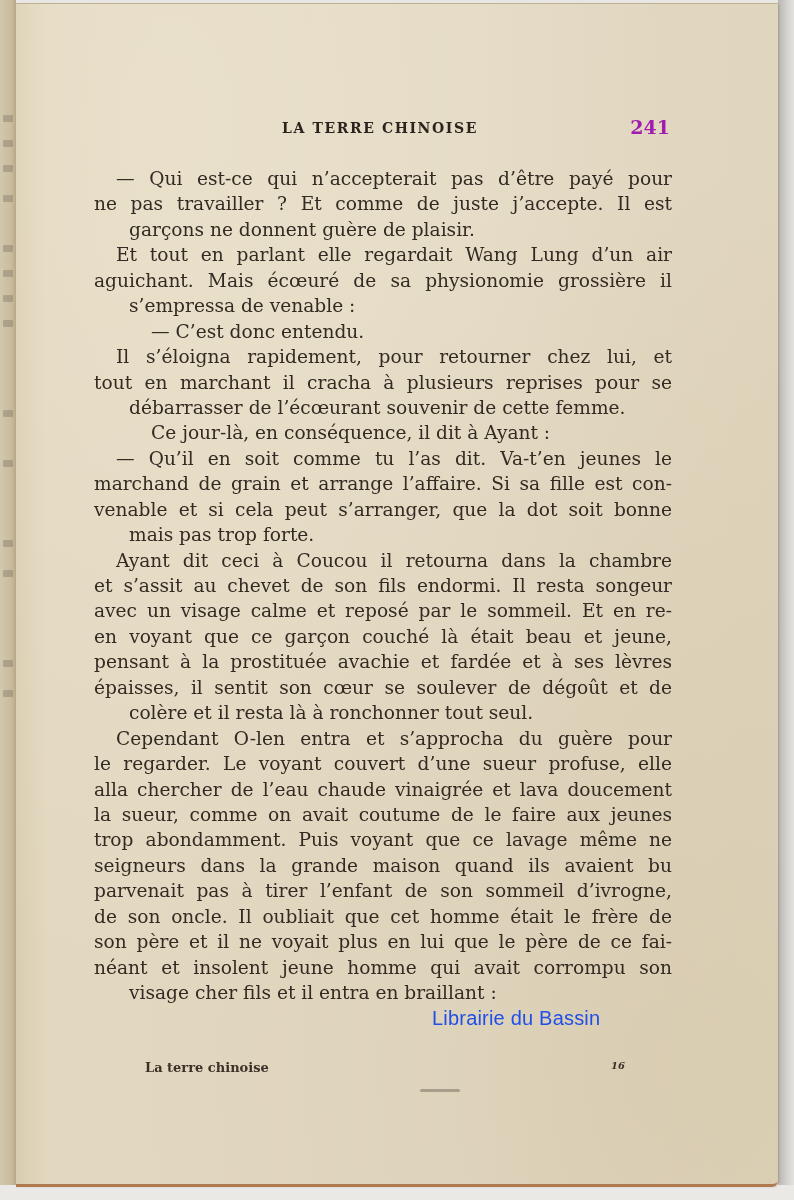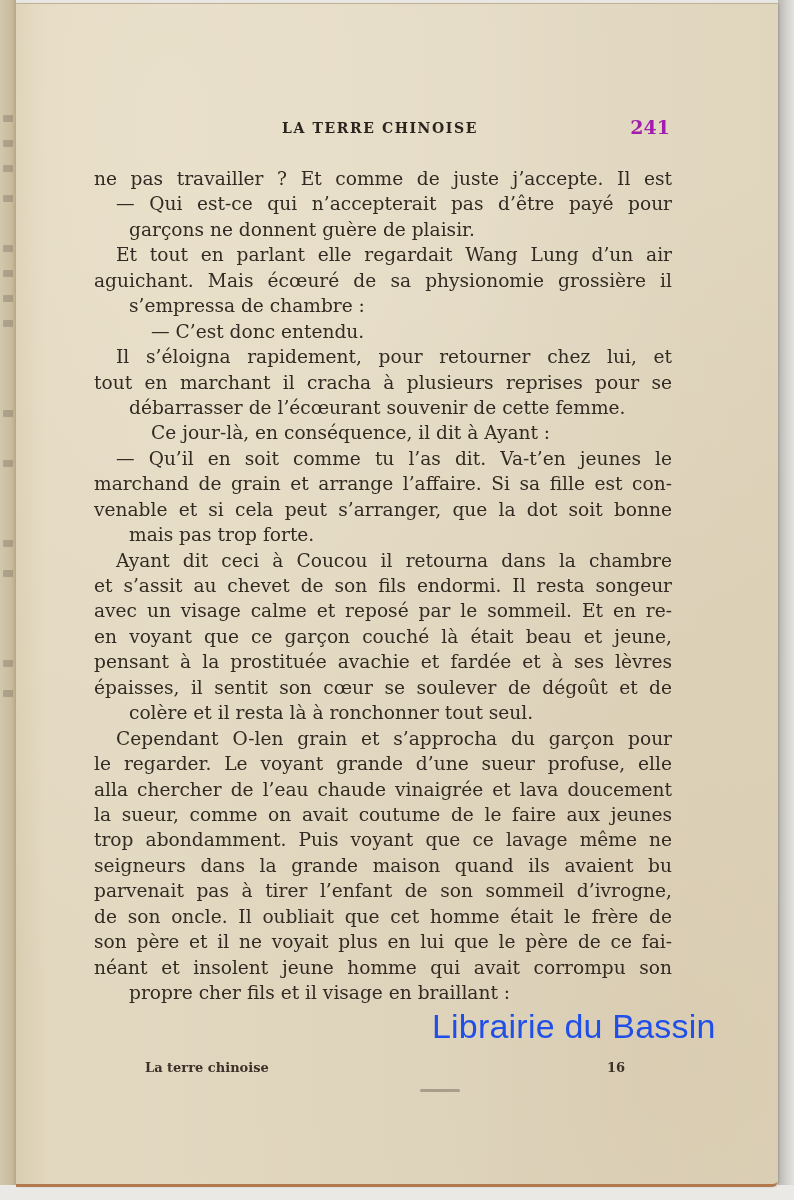--- a/index.html
+++ b/index.html
@@ -70,29 +70,29 @@
     position: absolute; left: 145px; top: 1060px; width: 480px; height: 22px;
   }
   .footer-title {
     position: absolute; left: 0; top: 0;
     font-family: "DejaVu Serif", serif; font-weight: bold;
     font-size: 13px; color: #3b3128;
   }
   .signature-mark {
     position: absolute; right: 0; top: 0;
     font-family: "DejaVu Serif", serif; font-weight: bold;
-    font-size: 13px; color: #3b3128;
+    font-size: 10px; color: #3b3128; font-style: italic;
   }
   .smudge {
     position: absolute; left: 420px; top: 1089px; width: 40px; height: 3px;
     background: rgba(70, 60, 55, 0.35); border-radius: 2px;
   }
   .watermark {
     position: absolute; left: 432px; top: 1007px;
-    font-family: "Liberation Sans", sans-serif; font-size: 34px;
+    font-family: "Liberation Sans", sans-serif; font-size: 20px;
     color: #1f4fe8; letter-spacing: 0.2px; white-space: nowrap;
   }
 </style>
 </head>
 <body>
 
 <div class="bg-right"></div>
 <div class="bg-bottom"></div>
 
 <div class="facing-page">
@@ -115,53 +115,53 @@
 <div class="page-top-edge"></div>
 
 <div class="page"></div>
 
 <div class="running-head">
   <span class="running-title">LA TERRE CHINOISE</span>
   <span class="page-number">241</span>
 </div>
 
 <div class="body-text" id="body-text">
+    <span class="line indent">— Qui est-ce qui n’accepterait pas d’être payé pour</span>
     <span class="line">ne pas travailler ? Et comme de juste j’accepte. Il est</span>
-    <span class="line indent">— Qui est-ce qui n’accepterait pas d’être payé pour</span>
     <span class="line last">garçons ne donnent guère de plaisir.</span>
     <span class="line indent">Et tout en parlant elle regardait Wang Lung d’un air</span>
     <span class="line">aguichant. Mais écœuré de sa physionomie grossière il</span>
-    <span class="line last">s’empressa de chambre :</span>
+    <span class="line last">s’empressa de venable :</span>
     <span class="line indent last">— C’est donc entendu.</span>
     <span class="line indent">Il s’éloigna rapidement, pour retourner chez lui, et</span>
     <span class="line">tout en marchant il cracha à plusieurs reprises pour se</span>
     <span class="line last">débarrasser de l’écœurant souvenir de cette femme.</span>
     <span class="line indent last">Ce jour-là, en conséquence, il dit à Ayant :</span>
     <span class="line indent">— Qu’il en soit comme tu l’as dit. Va-t’en jeunes le</span>
     <span class="line">marchand de grain et arrange l’affaire. Si sa fille est con-</span>
     <span class="line">venable et si cela peut s’arranger, que la dot soit bonne</span>
     <span class="line last">mais pas trop forte.</span>
     <span class="line indent">Ayant dit ceci à Coucou il retourna dans la chambre</span>
     <span class="line">et s’assit au chevet de son fils endormi. Il resta songeur</span>
     <span class="line">avec un visage calme et reposé par le sommeil. Et en re-</span>
     <span class="line">en voyant que ce garçon couché là était beau et jeune,</span>
     <span class="line">pensant à la prostituée avachie et fardée et à ses lèvres</span>
     <span class="line">épaisses, il sentit son cœur se soulever de dégoût et de</span>
     <span class="line last">colère et il resta là à ronchonner tout seul.</span>
-    <span class="line indent">Cependant O-len grain et s’approcha du garçon pour</span>
-    <span class="line">le regarder. Le voyant grande d’une sueur profuse, elle</span>
+    <span class="line indent">Cependant O-len entra et s’approcha du guère pour</span>
+    <span class="line">le regarder. Le voyant couvert d’une sueur profuse, elle</span>
     <span class="line">alla chercher de l’eau chaude vinaigrée et lava doucement</span>
     <span class="line">la sueur, comme on avait coutume de le faire aux jeunes</span>
     <span class="line">trop abondamment. Puis voyant que ce lavage même ne</span>
     <span class="line">seigneurs dans la grande maison quand ils avaient bu</span>
     <span class="line">parvenait pas à tirer l’enfant de son sommeil d’ivrogne,</span>
     <span class="line">de son oncle. Il oubliait que cet homme était le frère de</span>
     <span class="line">son père et il ne voyait plus en lui que le père de ce fai-</span>
     <span class="line">néant et insolent jeune homme qui avait corrompu son</span>
-    <span class="line last">propre cher fils et il visage en braillant :</span>
+    <span class="line last">visage cher fils et il entra en braillant :</span>
   </div>
 
 <div class="footer">
   <span class="footer-title">La terre chinoise</span>
   <span class="signature-mark">16</span>
 </div>
 
 <div class="smudge"></div>
 
 <div class="watermark" style="color: rgb(31, 79, 232);">Librairie du Bassin</div>

